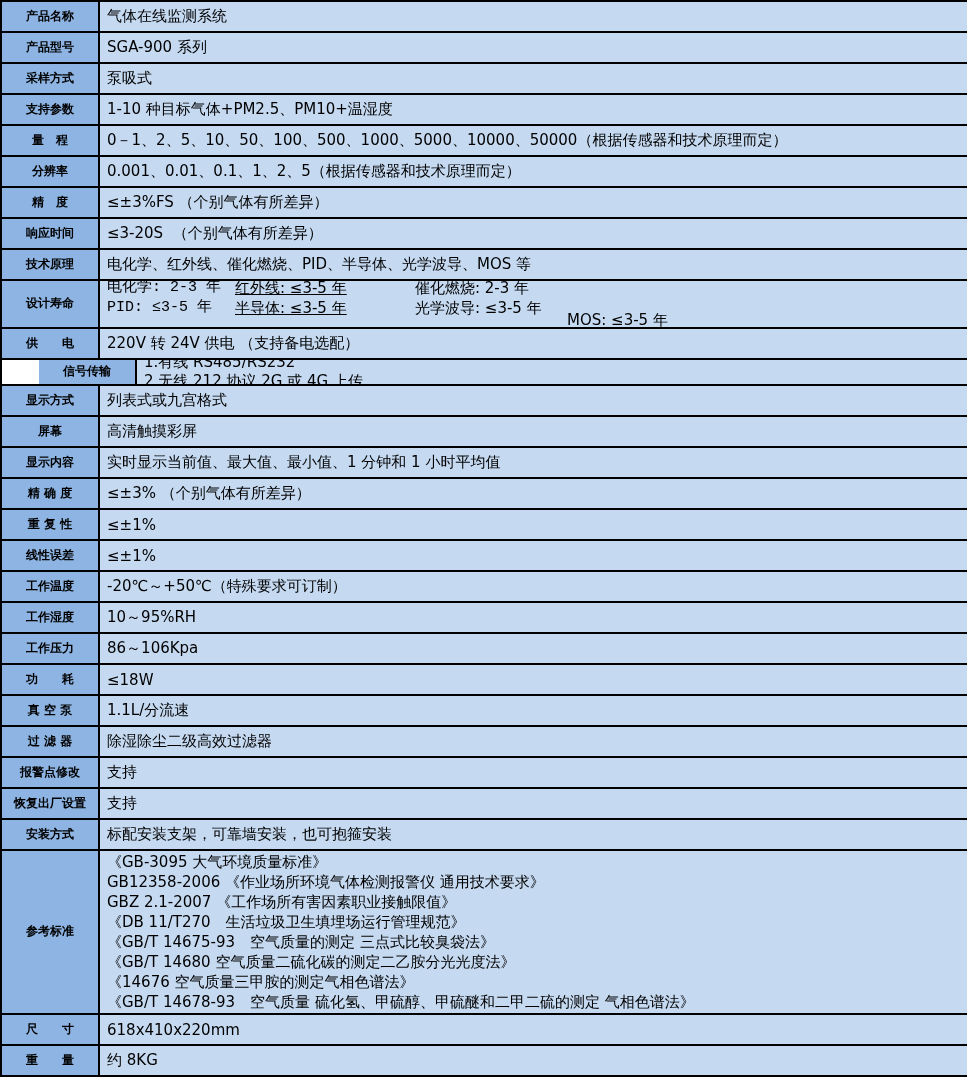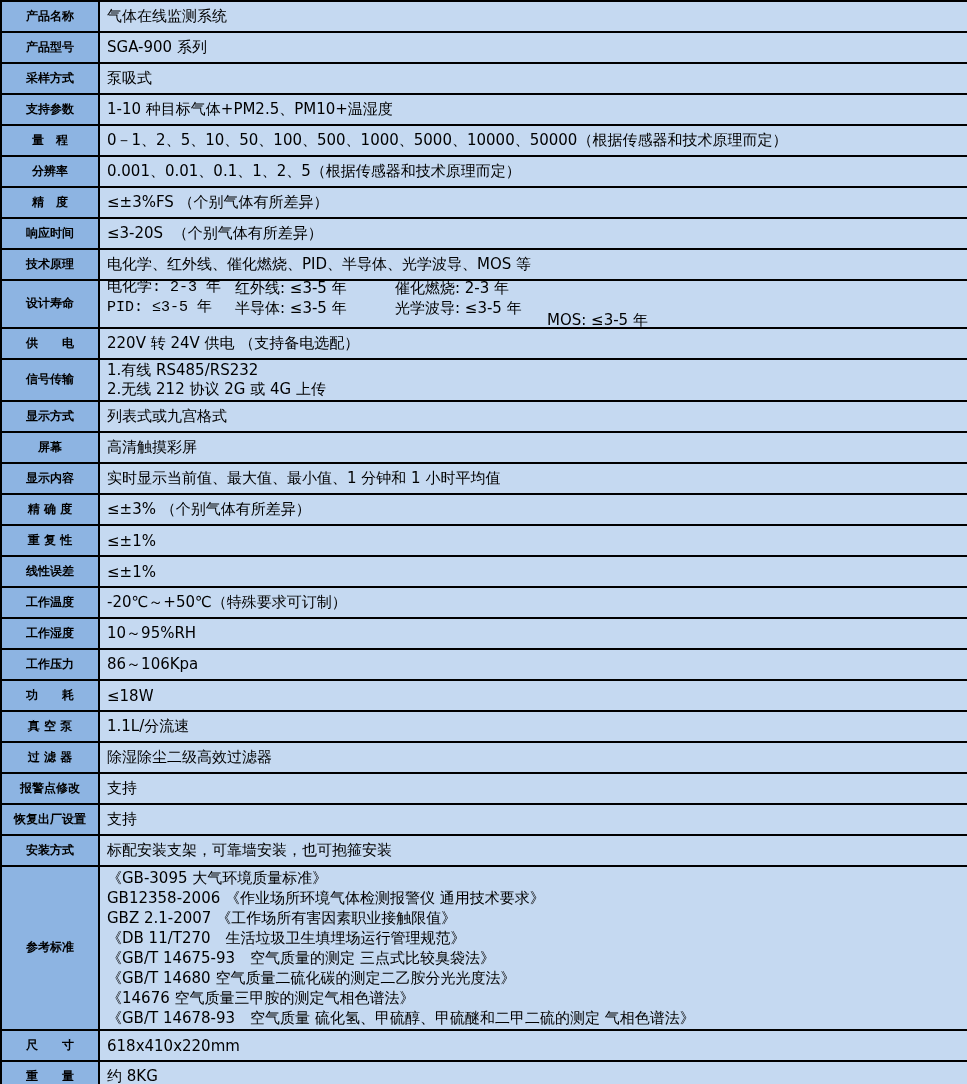--- a/index.html
+++ b/index.html
@@ -19,21 +19,21 @@
     width:967px;
     border-top:2px solid var(--border-color);
     border-left:2px solid var(--border-color);
   }
   .row{
     display:flex;
     border-bottom:2px solid var(--border-color);
     height:31px;
   }
   .row.rh-design{height:48px;}
-  .row.rh-signal{height:42px;}
+  .row.rh-signal{height:26px;padding-left:37px;}
   .row.rh-standards{height:164px;}
   .cell{overflow:hidden;}
   .cell.label{
     width:98px;
     flex:0 0 98px;
     background:var(--label-bg);
     border-right:2px solid var(--border-color);
     display:flex;
     align-items:center;
     justify-content:center;
@@ -50,22 +50,22 @@
     flex-direction:column;
     justify-content:center;
     padding-left:7px;
     font-size:15px;
     white-space:pre-wrap;
   }
   .line{line-height:19px;}
   .rh-standards .cell.value .line{line-height:20px;}
   .design-line{display:flex;line-height:20px;}
   .design-line .c1{width:128px;flex:0 0 128px;font-family:Liberation Mono, monospace;}
-  .design-line .c2{width:160px;flex:0 0 160px;}
-  .design-line .c3{width:152px;flex:0 0 152px;}
+  .design-line .c2{width:160px;flex:0 0 160px;text-decoration:underline;}
+  .design-line .c3{width:152px;flex:0 0 152px;margin-left:20px;}
   .design-line .c4{flex:1;margin-top:12px;}
 </style>
 </head>
 <body>
 
 <div class="spec-table">
 
   <div class="row">
     <div class="cell label">产品名称</div>
     <div class="cell value">气体在线监测系统</div>

